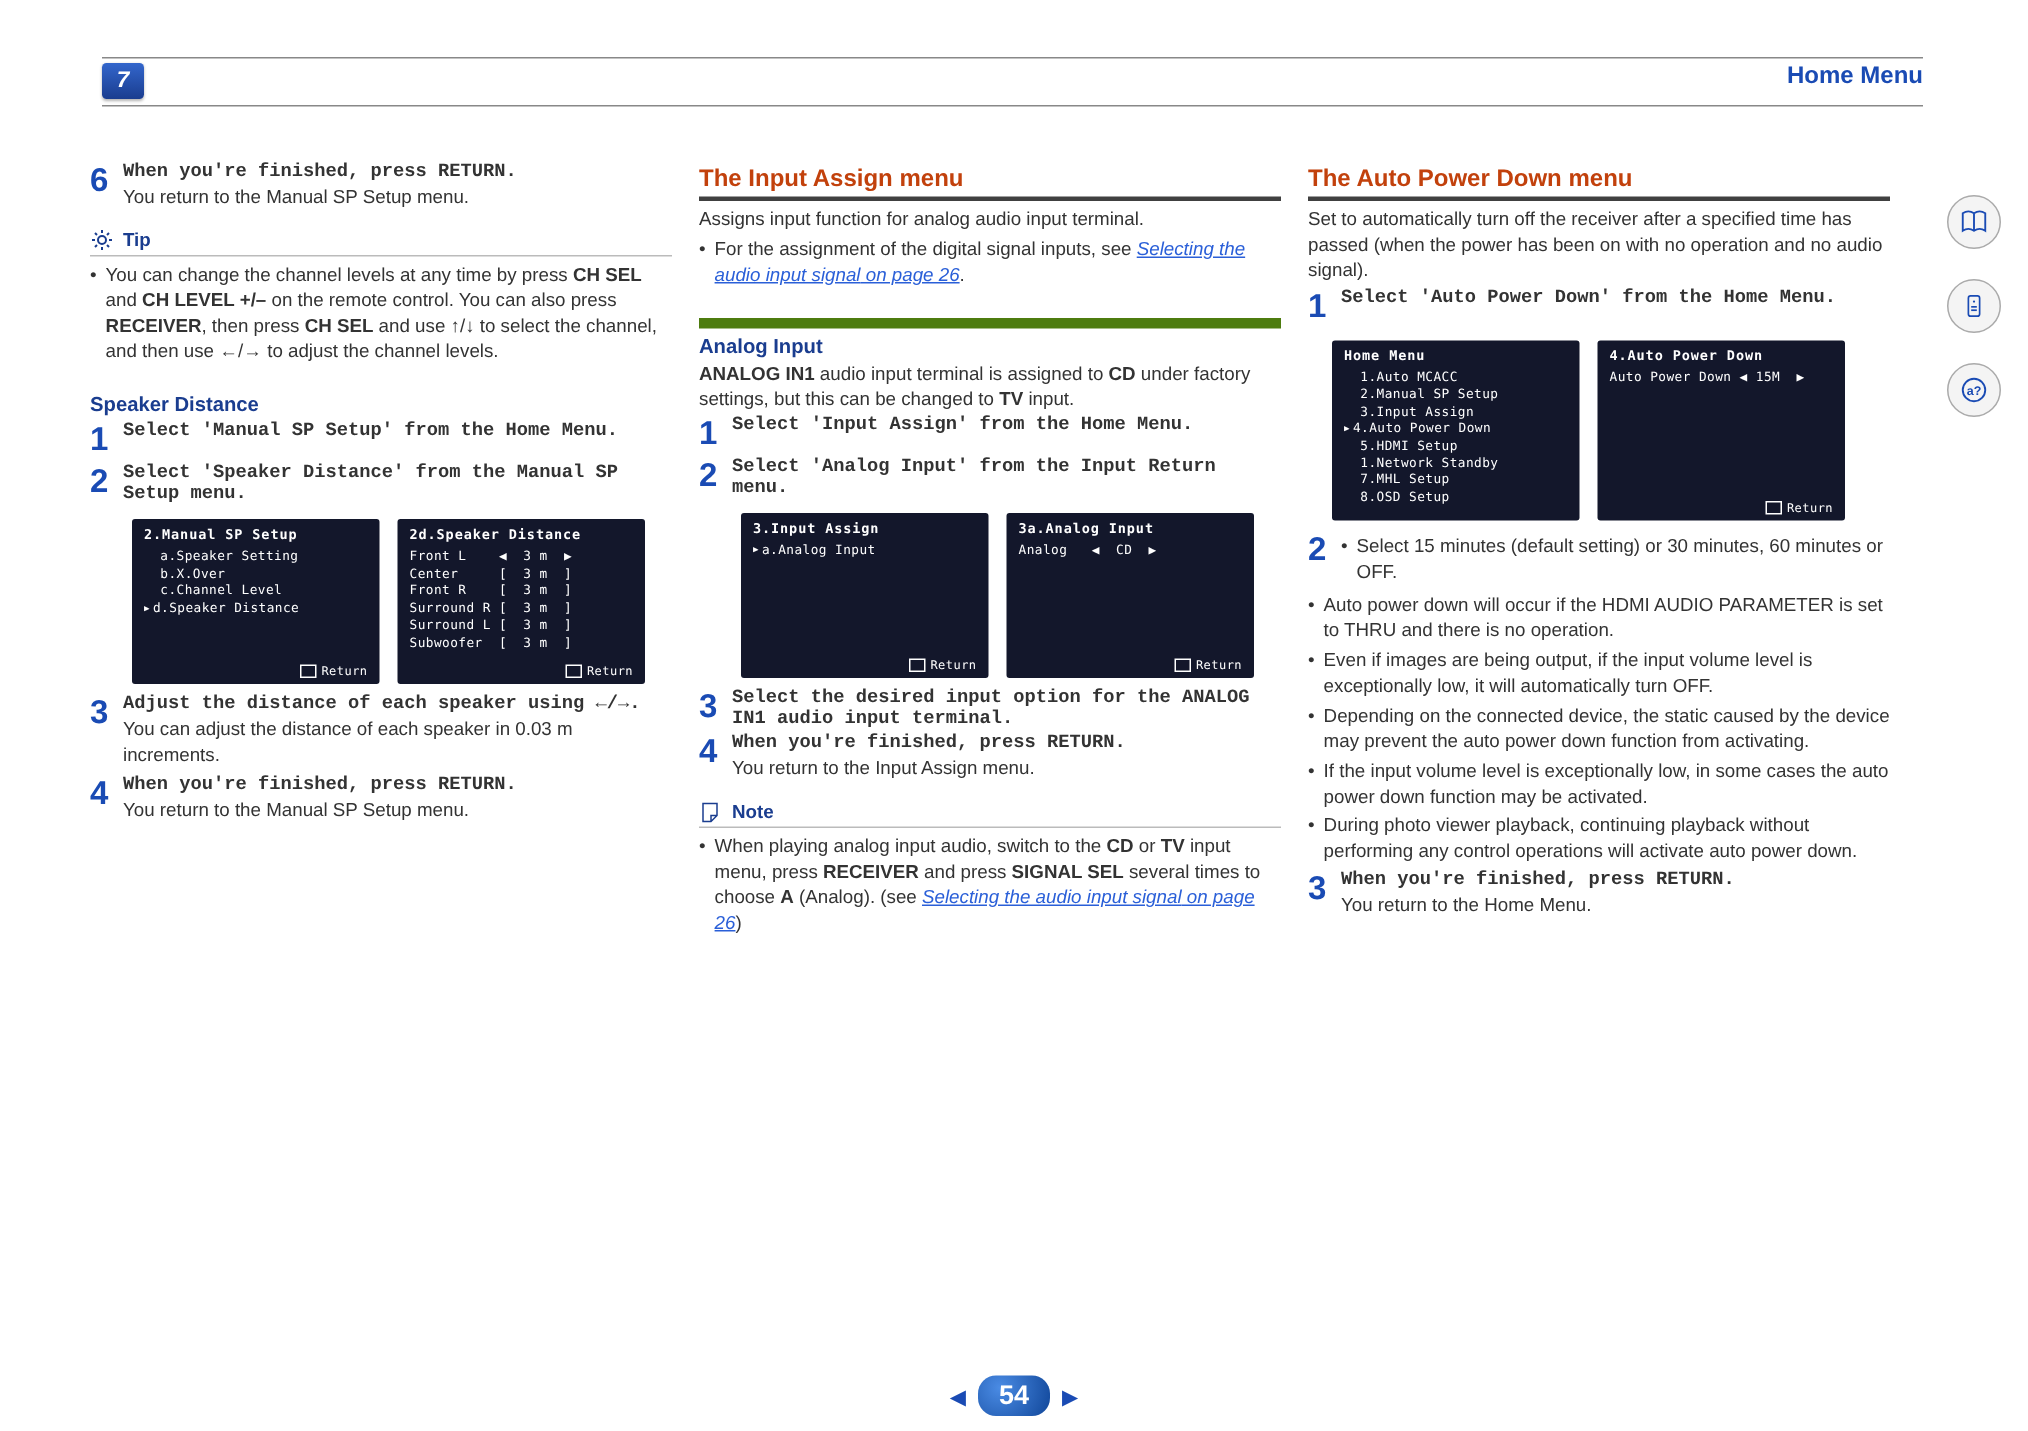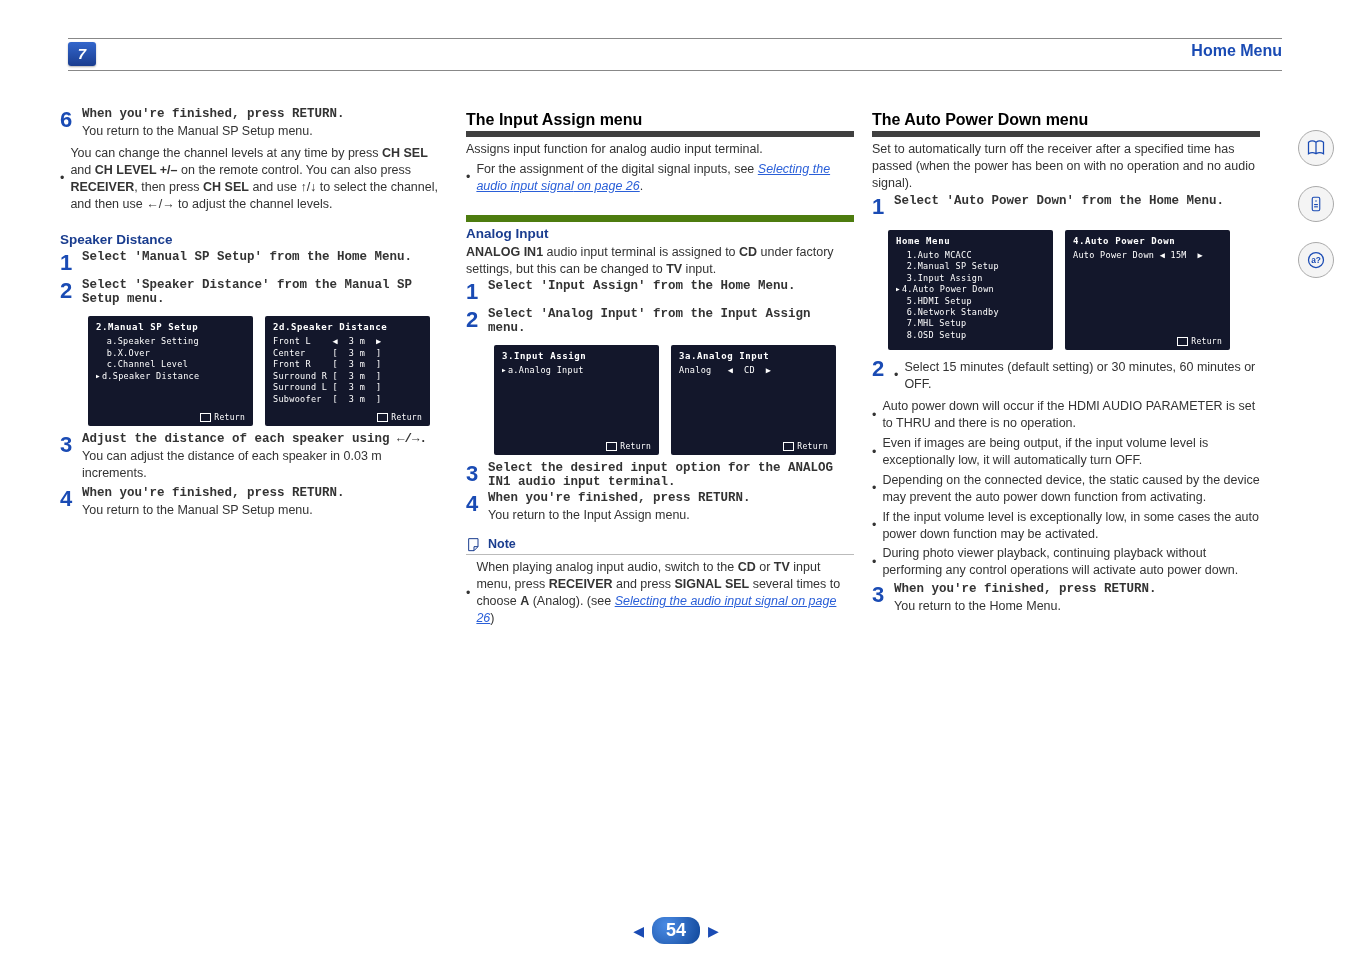--- a/index.html
+++ b/index.html
@@ -56,40 +56,40 @@
     font-weight: bold;
     font-size: 22px;
     display: inline-block;
     width: 22px;
     vertical-align: top;
   }
   .step { display:flex; margin-top:2px; }
   .step-body { flex:1; }
   .step-title { font-weight:bold;font-family:Liberation Mono, monospace; }
   .heading-blue {
-    color: #000000;
+    color: #c2410c;
     font-weight: bold;
     font-size: 16px;
-    border-bottom: 6px solid #404040;
+    border-bottom: 3px solid #404040;
     padding-bottom: 2px;
     margin-bottom: 4px;
     margin-top: 6px;
   }
   .subheading-navy {
     color: #1a3d8f;
     font-weight: bold;
     font-size: 13.5px;
     margin-top: 20px;
     margin-bottom: 3px;
   }
   .regular { margin: 2px 0; line-height: 1.35; }
   .tip-row, .note-row, .important-row { display:flex; align-items:center; gap:6px; border-bottom:1px solid #bbb; padding-bottom:2px; margin-top:10px; margin-bottom:4px;}
   .tip-row .label, .note-row .label, .important-row .label { font-weight:bold; color:#1a3d8f; }
   .icon { width:16px; height:16px; display:inline-block; }
-  .bullet-item { display:flex; gap:6px; margin:3px 0; line-height:1.35;align-items:center; }
+  .bullet-item { display:flex; gap:6px; margin:3px 0; line-height:1.35; }
   .bullet-item::before { content:"•"; color:#333; }
   .osd-row { display:flex; gap:12px; margin:10px 0 6px 28px; }
   .osd {
     width: 165px; height: 110px;
     background: #13172b;
     color: #fff;
     font-family: monospace, "Courier New";
     font-size: 8.5px;
     padding: 6px 8px 4px 8px;
     position: relative;
@@ -147,20 +147,27 @@
     <div class="step">
       <span class="stepnum">6</span>
       <div class="step-body">
         <div class="step-title">
           <span>When you're finished, press </span><strong class="kbd">RETURN</strong><span>.</span>
         </div>
         <div class="regular">You return to the Manual SP Setup menu.</div>
       </div>
     </div>
 
+    <div class="tip-row">
+      <svg class="tip-gear" viewBox="0 0 24 24">
+          <circle cx="12" cy="12" r="4" fill="none" stroke="#1a3d8f" stroke-width="2"></circle>
+          <path d="M12 2v3M12 19v3M2 12h3M19 12h3M5 5l2 2M17 17l2 2M19 5l-2 2M7 17l-2 2" stroke="#1a3d8f" stroke-width="2"></path>
+        </svg>
+      <span class="label">Tip</span>
+    </div>
     <div class="bullet-item">
       <div>
         <span>You can change the channel levels at any time by press </span><strong class="kbd">CH SEL</strong><span> and </span><strong class="kbd">CH LEVEL +/–</strong><span> on the remote control. You can also press </span><strong class="kbd">RECEIVER</strong><span>, then press </span><strong class="kbd">CH SEL</strong><span> and use </span><span class="arrowglyph">↑</span><span>/</span><span class="arrowglyph">↓</span><span> to select the channel, and then use </span><span class="arrowglyph">←</span><span>/</span><span class="arrowglyph">→</span><span> to adjust the channel levels.</span>
       </div>
     </div>
 
     <div class="subheading-navy">Speaker Distance</div>
 
     <div class="step">
       <span class="stepnum">1</span>
@@ -233,21 +240,21 @@
 
     <div class="step">
       <span class="stepnum">1</span>
       <div class="step-body">
           <div class="step-title">Select 'Input Assign' from the Home Menu.</div>
         </div>
     </div>
     <div class="step">
       <span class="stepnum">2</span>
       <div class="step-body">
-          <div class="step-title">Select 'Analog Input' from the Input Assign menu.</div>
+          <div class="step-title">Select 'Analog Input' from the Input Return menu.</div>
         </div>
     </div>
 
     <div class="osd-row">
       <div class="osd">
         <div class="title">3.Input Assign</div>
         <div class="line ptr">a.Analog Input</div>
         <div class="return">
             <span>Return</span>
           </div>
@@ -302,21 +309,21 @@
     </div>
 
     <div class="osd-row" style="margin-left:16px;">
       <div class="osd" style="height:120px;">
         <div class="title">Home Menu</div>
         <div class="line">  1.Auto MCACC</div>
         <div class="line">  2.Manual SP Setup</div>
         <div class="line">  3.Input Assign</div>
         <div class="line ptr">4.Auto Power Down</div>
         <div class="line">  5.HDMI Setup</div>
-        <div class="line">  6.Network Standby</div>
+        <div class="line">  1.Network Standby</div>
         <div class="line">  7.MHL Setup</div>
         <div class="line">  8.OSD Setup</div>
       </div>
       <div class="osd" style="height:120px;">
         <div class="title">4.Auto Power Down</div>
         <div class="line">Auto Power Down ◀ 15M  ▶</div>
         <div class="return">
             <span>Return</span>
           </div>
       </div>

